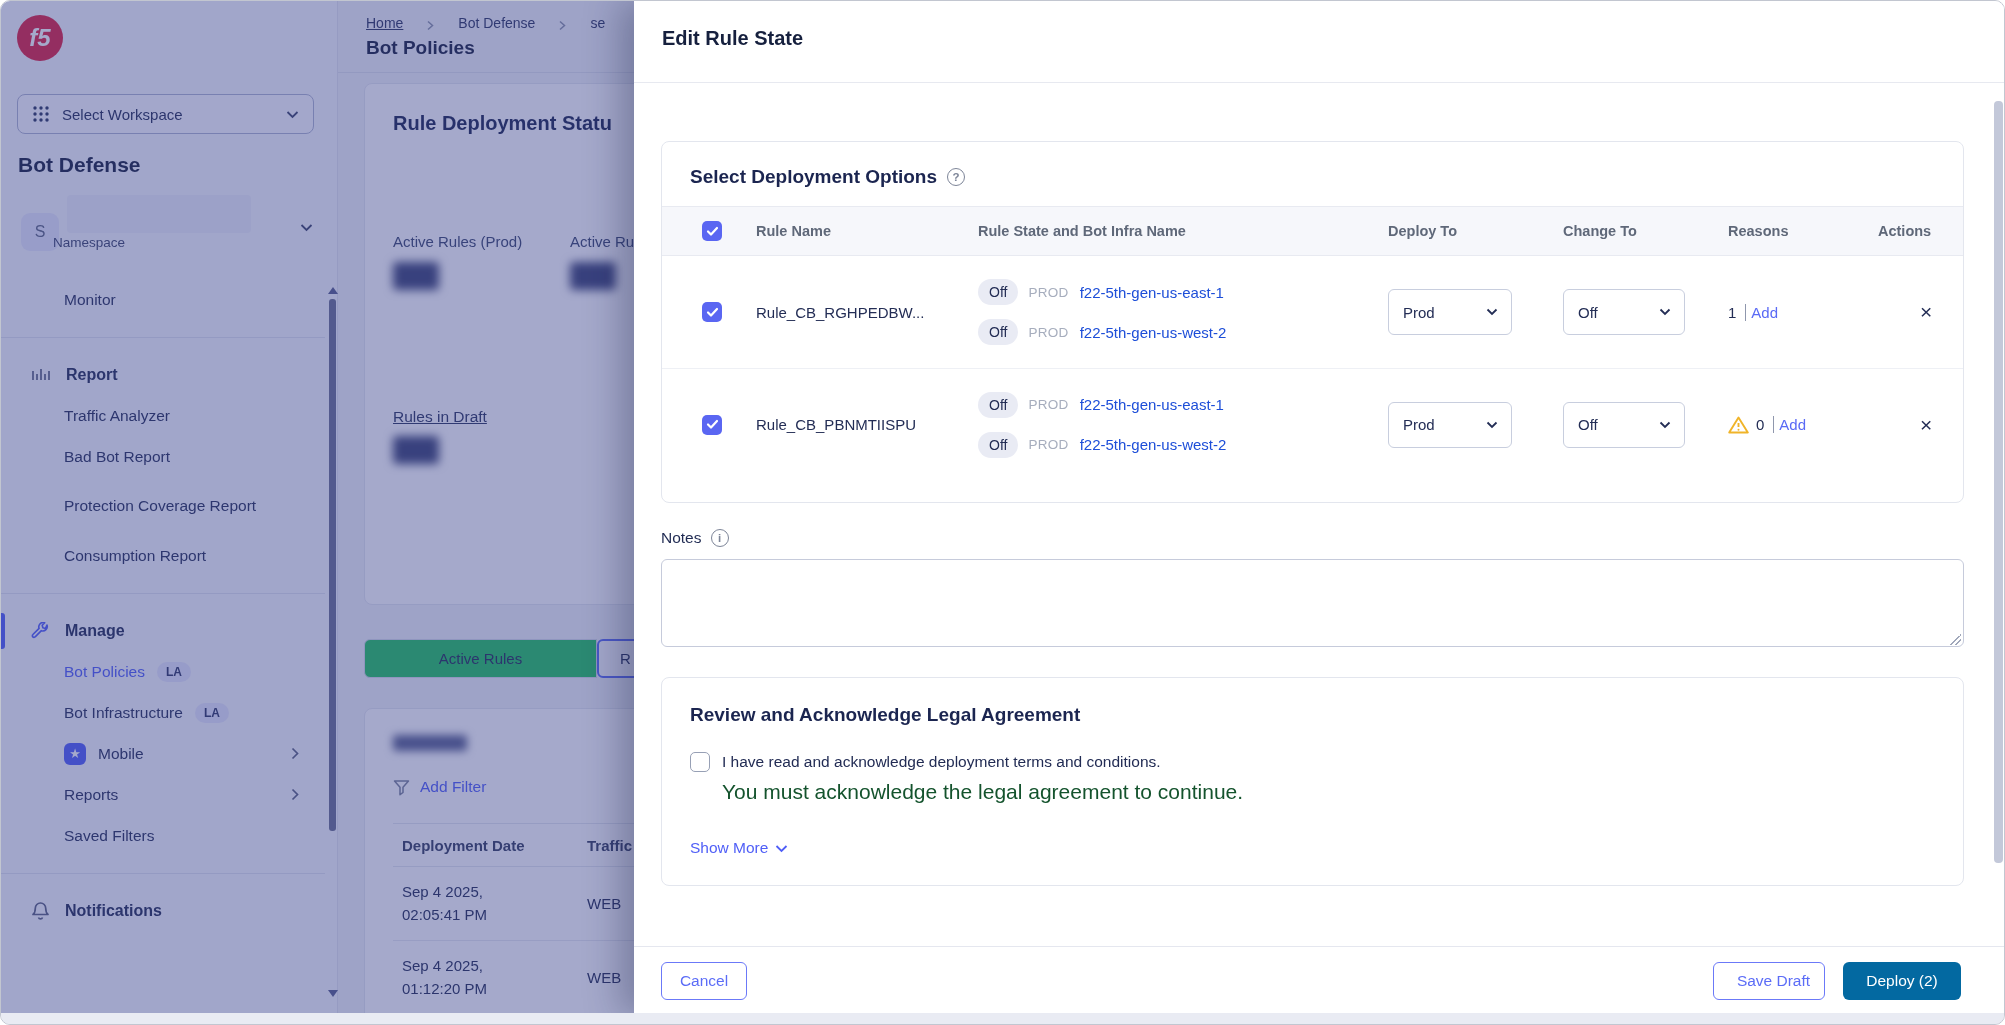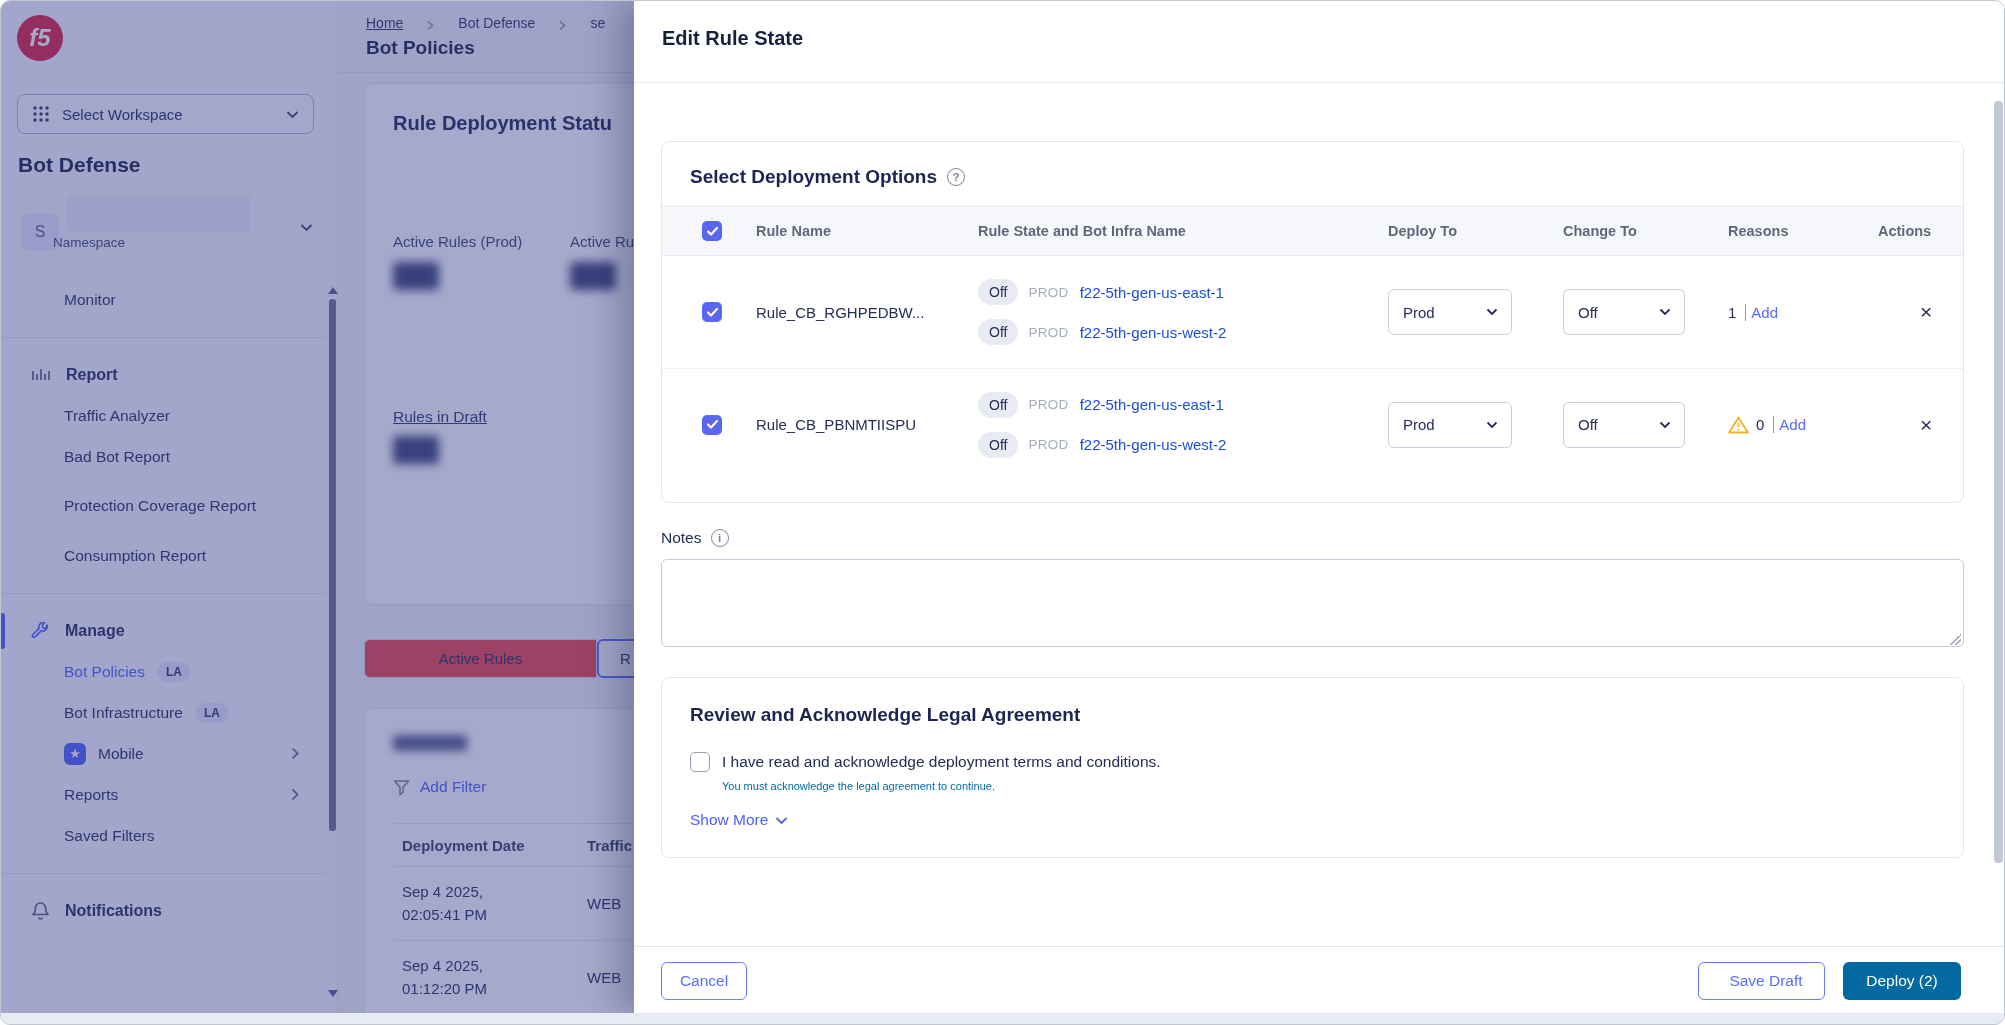--- a/index.html
+++ b/index.html
@@ -67,21 +67,21 @@
   .stats { display:flex; margin-top:98px; }
   .stat1 { width:177px; }
   .stat-label { font-size:15px; color:#39466e; }
   .blob { background:#3a4273; border-radius:4px; filter:blur(5px); }
   .stat-blob { width:46px; height:28px; margin-top:12px; }
   .draft-link { display:inline-block; margin-top:118px; font-size:15.5px; color:#2b3560; text-decoration:underline; }
   .draft-blob { width:46px; height:28px; margin-top:10px; }
 
   .tabs { position:absolute; left:26px; top:638px; display:flex; }
   .tab { height:39px; display:flex; align-items:center; font-size:15px; color:#232d55; }
-  .tab-inactive { width:233px; justify-content:center; background:#ef4444; border:1px solid #d8dbe7; border-radius:6px 0 0 6px; }
+  .tab-inactive { width:233px; justify-content:center; background:#22c55e; border:1px solid #d8dbe7; border-radius:6px 0 0 6px; }
   .tab-selected { width:130px; background:#fbfbfe; border:2px solid #5a6af5; border-radius:6px; padding-left:21px; }
 
   .card2 { left:26px; top:707px; width:1240px; height:330px; padding:26px 28px; }
   .items-blob { width:74px; height:16px; filter:blur(4px); background:#565e8c; border-radius:3px; }
   .add-filter { display:flex; align-items:center; gap:10px; margin-top:27px; font-size:15.5px; color:#4f5ef7; }
   .bg-table-div { border-top:1px solid #e4e7ef; margin-top:27px; }
   .bg-row { display:grid; grid-template-columns:185px 1fr; align-items:center; padding:14px 0 14px 9px; }
   .bg-row.hdr { font-weight:bold; font-size:15px; color:#353f60; padding:13px 0 12px 9px; border-bottom:1px solid #e4e7ef; }
   .bg-row.datarow { border-bottom:1px solid #e8eaf1; font-size:15px; color:#232d55; }
   .date-cell { line-height:1.5; }
@@ -138,30 +138,30 @@
   .notes-wrap { position:relative; margin-top:12px; }
   .notes-area { width:100%; height:88px; border:1px solid #c6cbdb; border-radius:6px; resize:none;
                 font-family:"Liberation Sans", sans-serif; font-size:15px; padding:10px 12px; color:#232d55; }
   .grip { position:absolute; right:3px; bottom:6px; width:11px; height:11px;
           background:linear-gradient(135deg, transparent 0 50%, #a0a7ba 50% 57%, transparent 57% 71%, #a0a7ba 71% 78%, transparent 78%); }
 
   .legal-card { border:1px solid #e3e6ee; border-radius:8px; margin-top:26px; padding:26px 28px 28px 28px; }
   .legal-title { font-size:19px; font-weight:600; color:#1b2550; }
   .legal-row { display:flex; align-items:center; gap:12px; margin-top:26px; }
   .legal-label { font-size:15.5px; color:#222c54; }
-  .legal-error { margin:8px 0 0 32px; font-size:11px; color:#0369a1; }
+  .legal-error { margin:8px 0 16px 32px; font-size:21px; color:#14532d; }
   .show-more { display:inline-flex; align-items:center; gap:7px; margin-top:19px; font-size:15.5px; color:#4f5ef7; }
 
   .modal-footer { position:absolute; left:0; right:0; bottom:0; height:69px; border-top:1px solid #e5e7ef;
                   background:#fff; display:flex; align-items:center; padding:0 45px 0 27px; }
   .btn { height:38px; border-radius:6px; font-size:15.5px; font-family:"Liberation Sans", sans-serif;
          display:inline-flex; align-items:center; justify-content:center; cursor:default; }
   .btn-outline { background:#fff; border:1px solid #6b79f8; color:#5b6cf7; }
   .btn-cancel { width:86px; }
-  .btn-save { width:127px; margin-left:auto;padding-left:9px; }
+  .btn-save { width:112px; margin-left:auto;padding-left:9px; }
   .btn-deploy { width:118px; margin-left:18px; background:#0369a1; border:none; color:#fff; }
 
   .modal-scroll-thumb { position:absolute; right:3px; top:100px; width:9px; height:762px; background:#c3c8d9; border-radius:4px; }
 
   .bottom-strip { position:absolute; left:0; right:0; bottom:0; height:11px; background:#e9ebf3; }
 </style>
 </head>
 <body>
 
 <div class="app">

